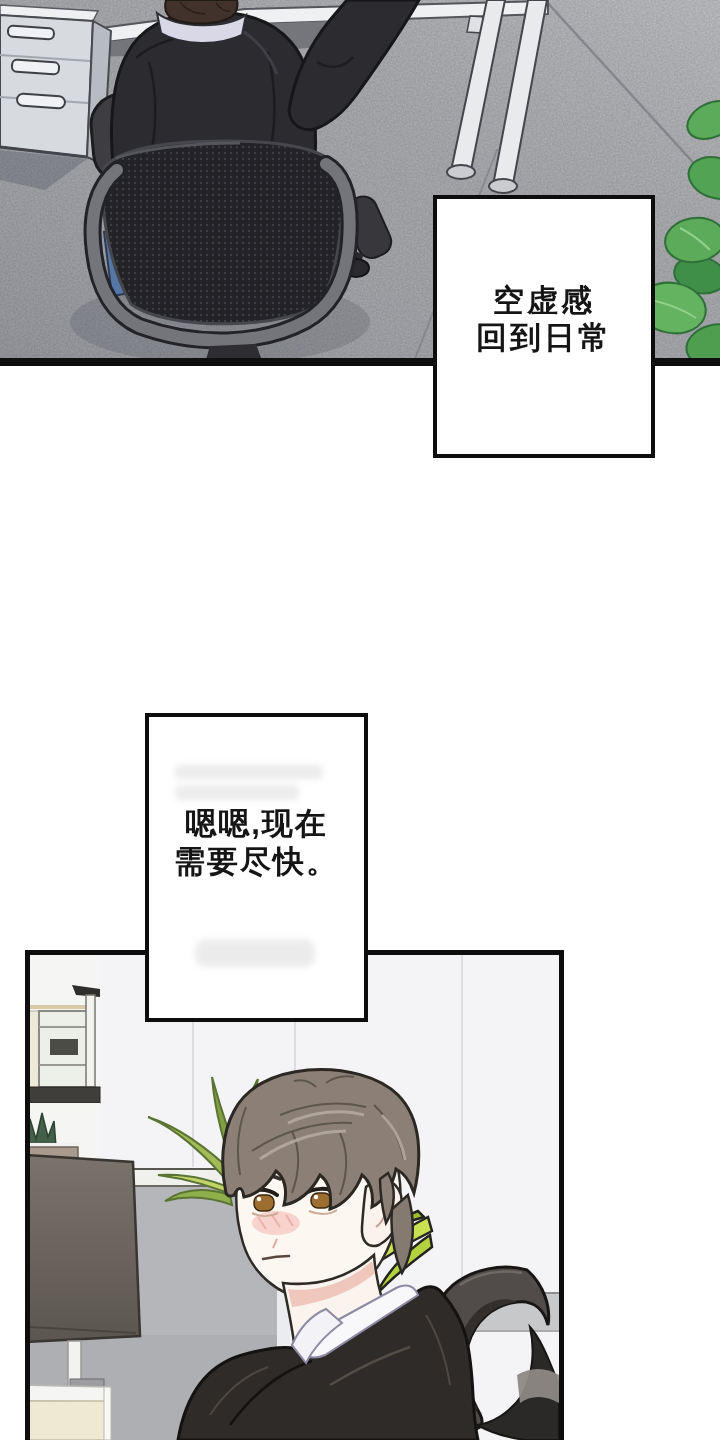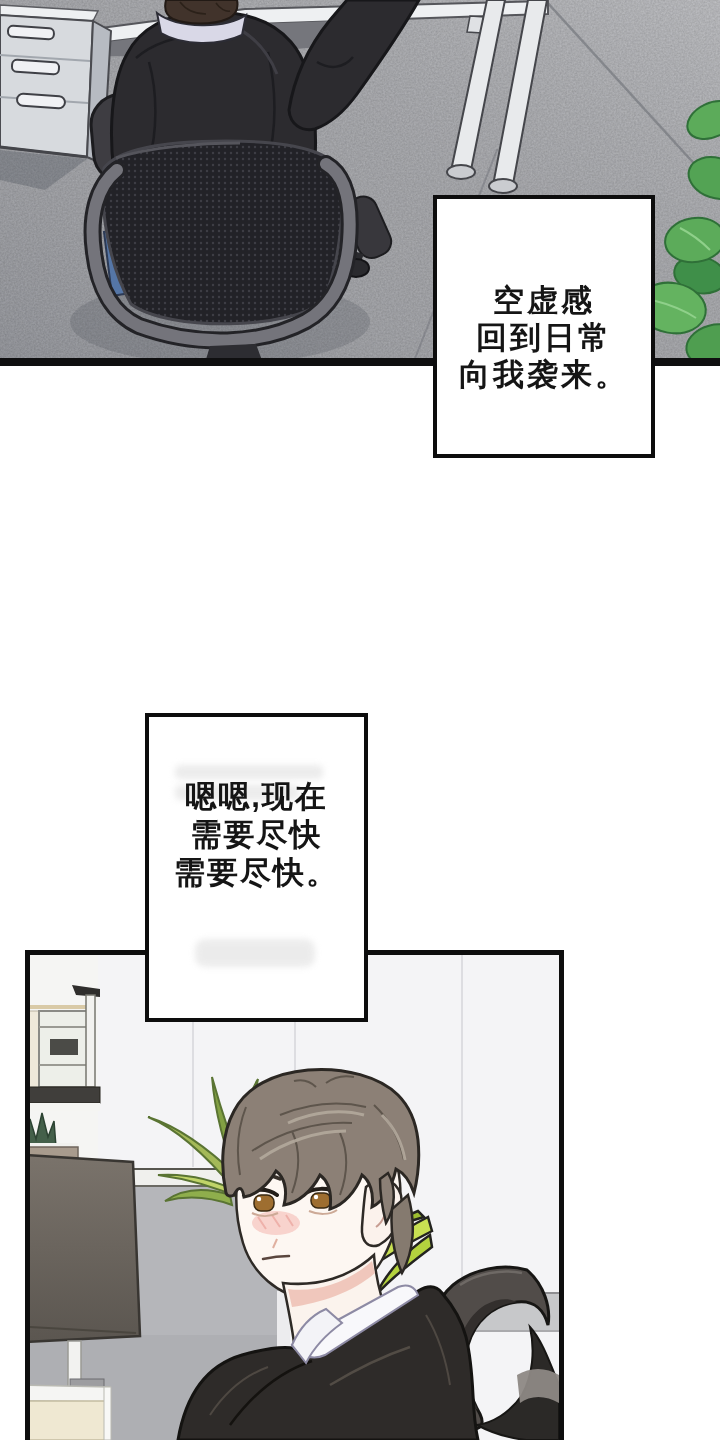--- a/index.html
+++ b/index.html
@@ -10,21 +10,21 @@
   #panel-bottom{left:25px;top:950px;width:539px;height:490px;box-sizing:border-box;
     border-top:5px solid #0e0e0e;border-left:5px solid #0e0e0e;border-right:5px solid #0e0e0e;
     background:#f4f4f6;}
   .caption-box{position:absolute;background:#ffffff;border:4px solid #0d0d0d;
     box-sizing:border-box;z-index:5;}
   #caption-1{left:433px;top:195px;width:222px;height:263px;}
   #caption-2{left:145px;top:713px;width:223px;height:309px;}
   .caption-text{position:relative;z-index:2;font-weight:700;color:#151515;text-align:center;
     font-size:31px;letter-spacing:3px;}
   #caption-1 .caption-text{padding-top:83px;line-height:37px;}
-  #caption-2 .caption-text{padding-top:61px;line-height:38px;letter-spacing:2px;}
+  #caption-2 .caption-text{padding-top:61px;line-height:38px;letter-spacing:2px;margin-top:27px;}
   .caption-line{display:block;white-space:nowrap;}
   .ghost{position:absolute;background:#d9d9d9;filter:blur(3px);opacity:.5;border-radius:5px;z-index:1;}
   #ghost-a{left:26px;top:48px;width:148px;height:14px;}
   #ghost-b{left:26px;top:68px;width:124px;height:15px;}
   #ghost-c{left:46px;top:222px;width:120px;height:28px;border-radius:10px;}
   svg{display:block;}
 </style>
 </head>
 <body>
 
@@ -255,26 +255,24 @@
       <path d="M296,128 C304,122 314,120 324,122 M286,132 C280,126 272,124 264,126" stroke="#5e554c" stroke-width="2" fill="none"></path>
     </g>
   </g>
 </svg>
 </div>
 
 <div class="caption-box" id="caption-1">
   <div class="caption-text">
     <span class="caption-line">空虚感</span>
     <span class="caption-line">回到日常</span>
-    <span class="caption-line">向我袭来。</span>
   </div>
 </div>
 
 <div class="caption-box" id="caption-2">
   <div class="ghost" id="ghost-a"></div>
   <div class="ghost" id="ghost-b"></div>
   <div class="ghost" id="ghost-c"></div>
   <div class="caption-text">
     <span class="caption-line">嗯嗯,现在</span>
-    <span class="caption-line">需要尽快</span>
     <span class="caption-line">需要尽快。</span>
   </div>
 </div>
 
 </body></html>

